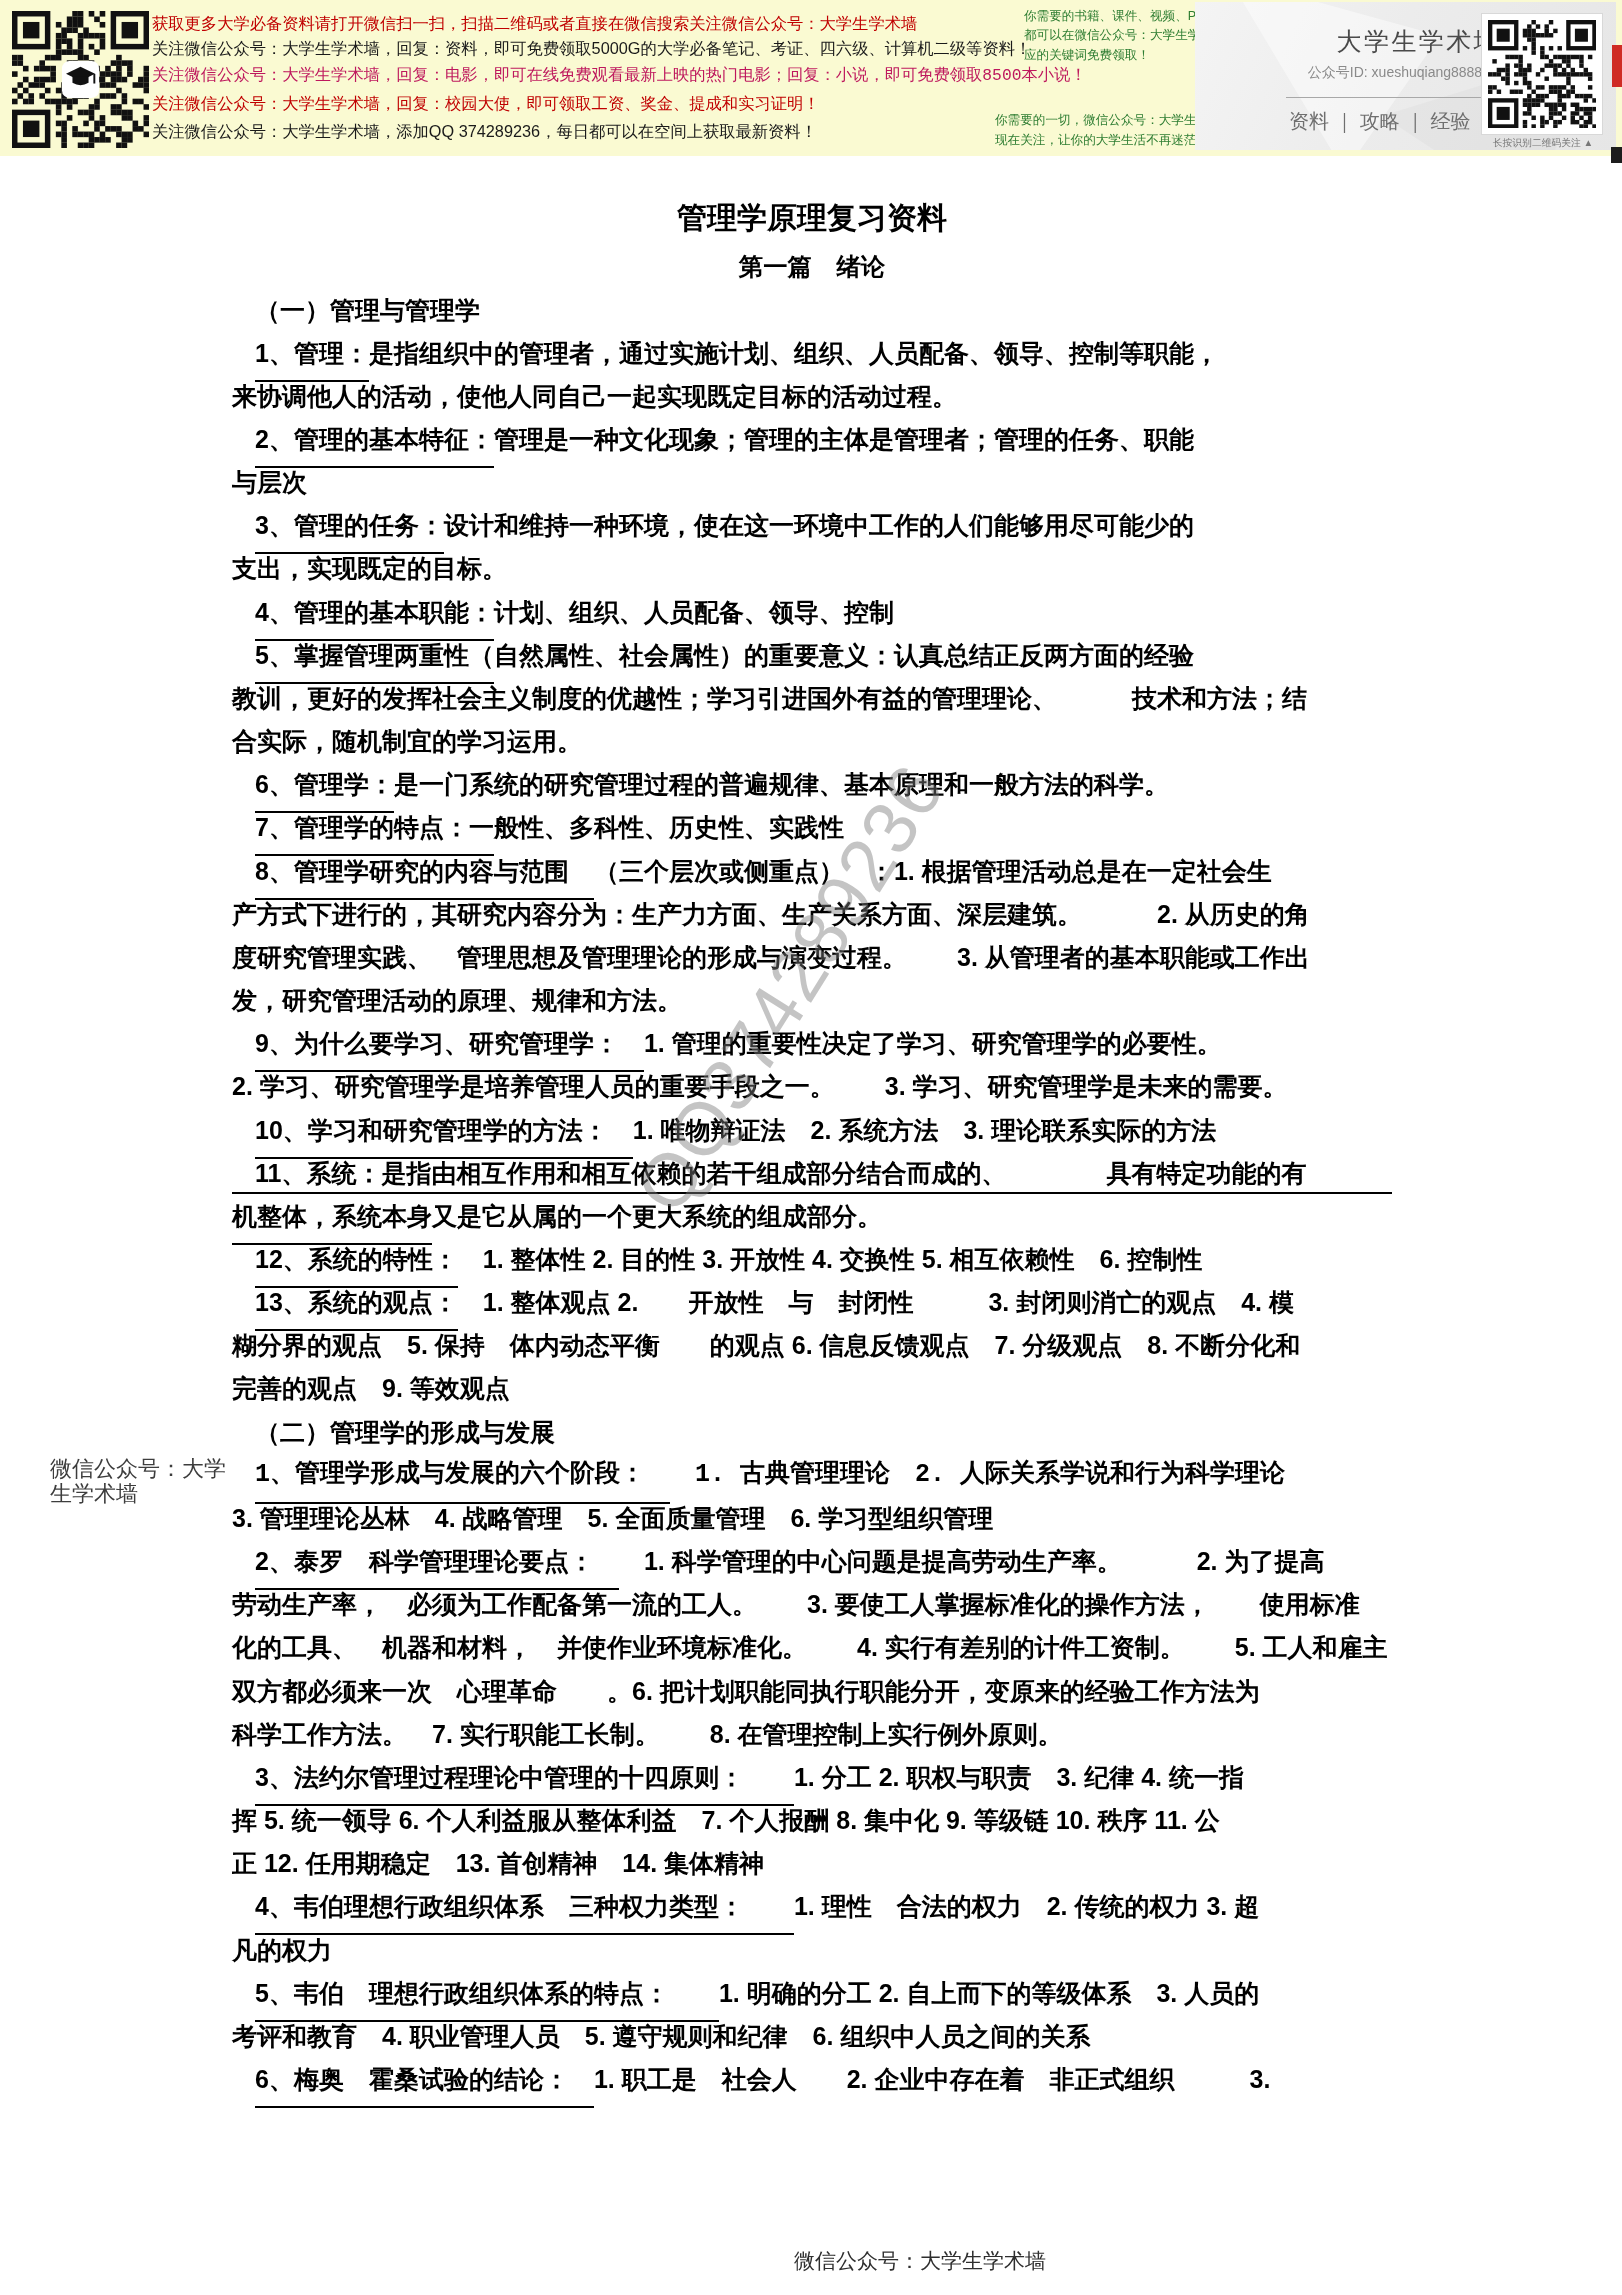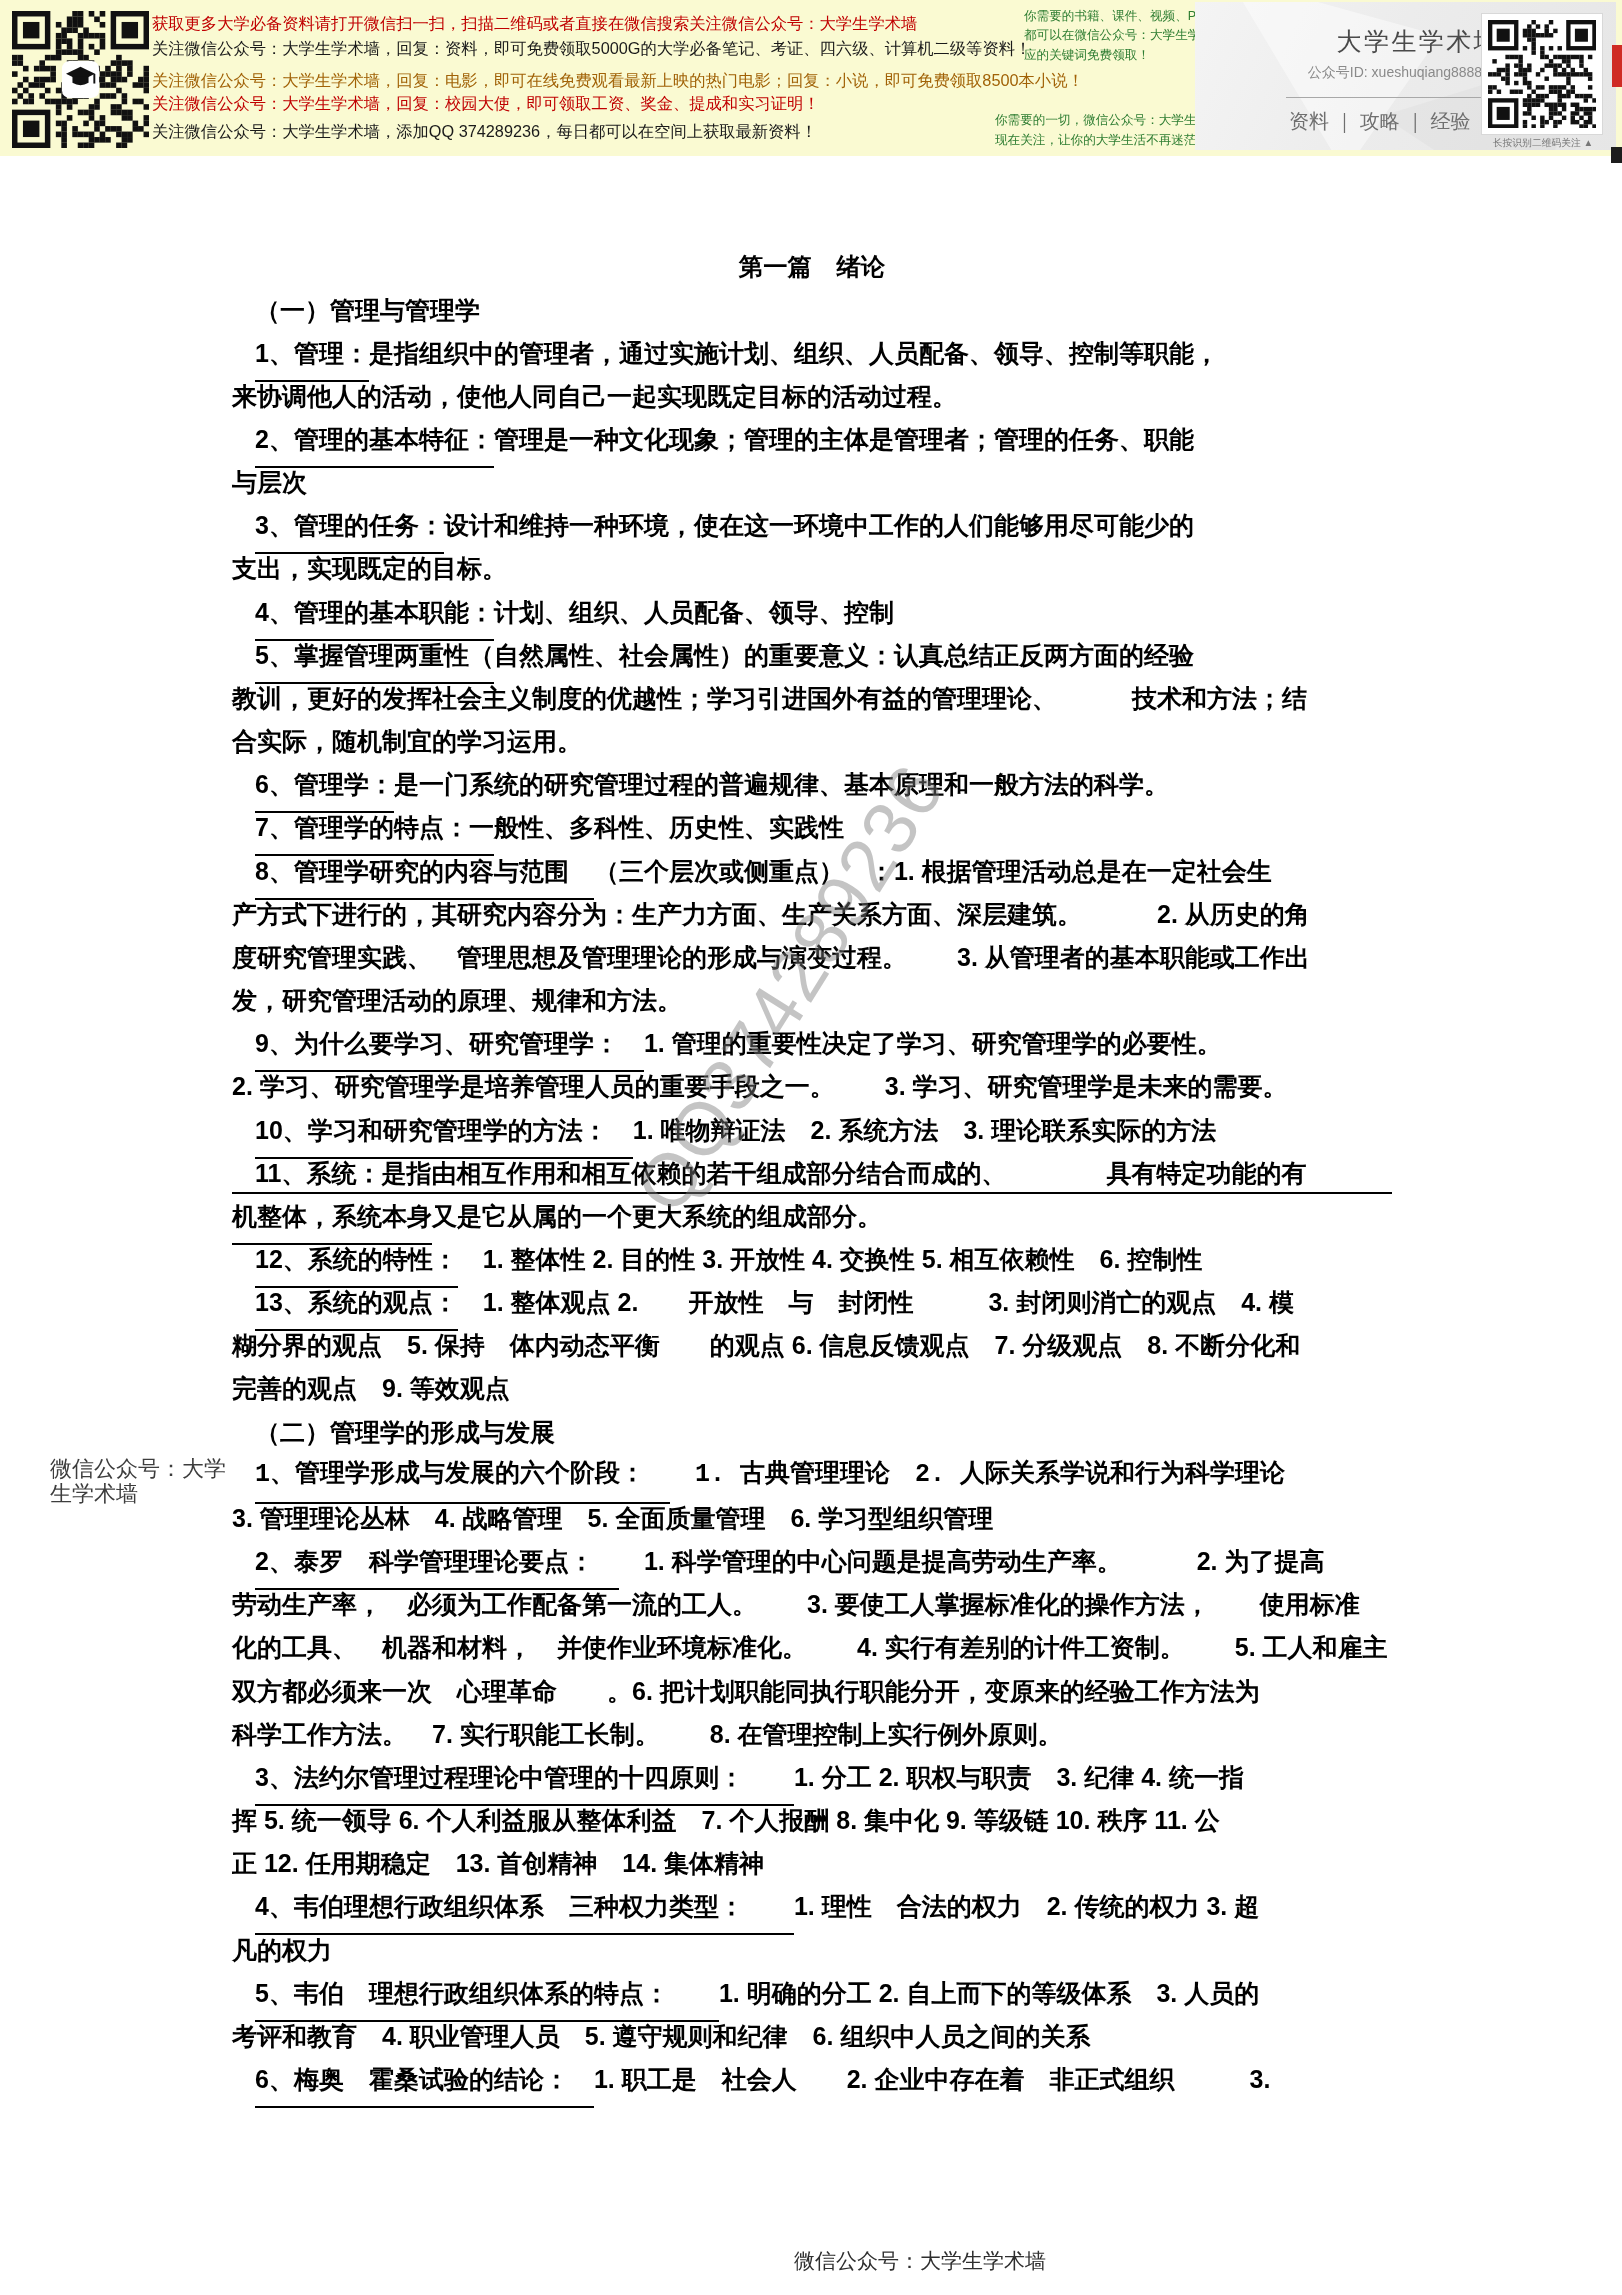--- a/index.html
+++ b/index.html
@@ -272,21 +272,21 @@
         <svg width="33" height="33" viewBox="0 0 46 46">
           <polygon points="23,7 41,16 23,25 5,16" fill="#111"></polygon>
           <path d="M13 19 v8 q10 6 20 0 v-8 z" fill="#111"></path>
           <rect x="39" y="16" width="2.4" height="12" fill="#111"></rect>
         </svg>
       </div>
     </div>
     <div id="promoLines">
         <div class="promo-line" style="top: 13px; color: rgb(192, 0, 0);">获取更多大学必备资料请打开微信扫一扫，扫描二维码或者直接在微信搜索关注微信公众号：大学生学术墙</div>
         <div class="promo-line" style="top: 38px; color: rgb(26, 26, 26);">关注微信公众号：大学生学术墙，回复：资料，即可免费领取5000G的大学必备笔记、考证、四六级、计算机二级等资料！</div>
-        <div class="promo-line" style="top: 70px; color: #a16207;">关注微信公众号：大学生学术墙，回复：电影，即可在线免费观看最新上映的热门电影；回复：小说，即可免费领取8500本小说！</div>
+        <div class="promo-line" style="top: 64px; color: #be185d; font-family: Liberation Mono, monospace;">关注微信公众号：大学生学术墙，回复：电影，即可在线免费观看最新上映的热门电影；回复：小说，即可免费领取8500本小说！</div>
         <div class="promo-line" style="top: 93px; color: rgb(192, 0, 0);">关注微信公众号：大学生学术墙，回复：校园大使，即可领取工资、奖金、提成和实习证明！</div>
         <div class="promo-line" style="top: 121px; color: rgb(26, 26, 26);">关注微信公众号：大学生学术墙，添加QQ 374289236，每日都可以在空间上获取最新资料！</div>
       </div>
     <div class="sidenote sn-top" id="snTop">
         <div>你需要的书籍、课件、视频、PPT、简历模板</div>
         <div>都可以在微信公众号：大学生学术墙，回复相</div>
         <div>应的关键词免费领取！</div>
       </div>
     <div class="sidenote sn-bottom" id="snBottom">
         <div>你需要的一切，微信公众号：大学生学术墙，都有！</div>
@@ -502,20 +502,21 @@
             <rect x="1" y="19" width="5" height="5" fill="#fff"></rect>
             <rect x="2" y="20" width="3" height="3" fill="#111"></rect>
           </svg>
       </div>
       <div class="qr-caption">长按识别二维码关注 ▲</div>
     </div>
     <div class="red-strip"></div>
     <div class="dark-corner"></div>
   </div>
 
+  <div class="doc-title">管理学原理复习资料</div>
   <div class="doc-subtitle">第一篇　绪论</div>
   <div id="docLines">
       <div class="dline ind" style="top: 292px;">（一）管理与管理学</div>
       <div class="dline ind" style="top: 335px;"><span class="uh">1、管理：</span>是指组织中的管理者，通过实施计划、组织、人员配备、领导、控制等职能，</div>
       <div class="dline" style="top: 378px;">来协调他人的活动，使他人同自己一起实现既定目标的活动过程。</div>
       <div class="dline ind" style="top: 421px;"><span class="uh">2、管理的基本特征：</span>管理是一种文化现象；管理的主体是管理者；管理的任务、职能</div>
       <div class="dline" style="top: 464px;">与层次</div>
       <div class="dline ind" style="top: 507px;"><span class="uh">3、管理的任务：</span>设计和维持一种环境，使在这一环境中工作的人们能够用尽可能少的</div>
       <div class="dline" style="top: 550px;">支出，实现既定的目标。</div>
       <div class="dline ind" style="top: 594px;"><span class="uh">4、管理的基本职能：</span>计划、组织、人员配备、领导、控制</div>

